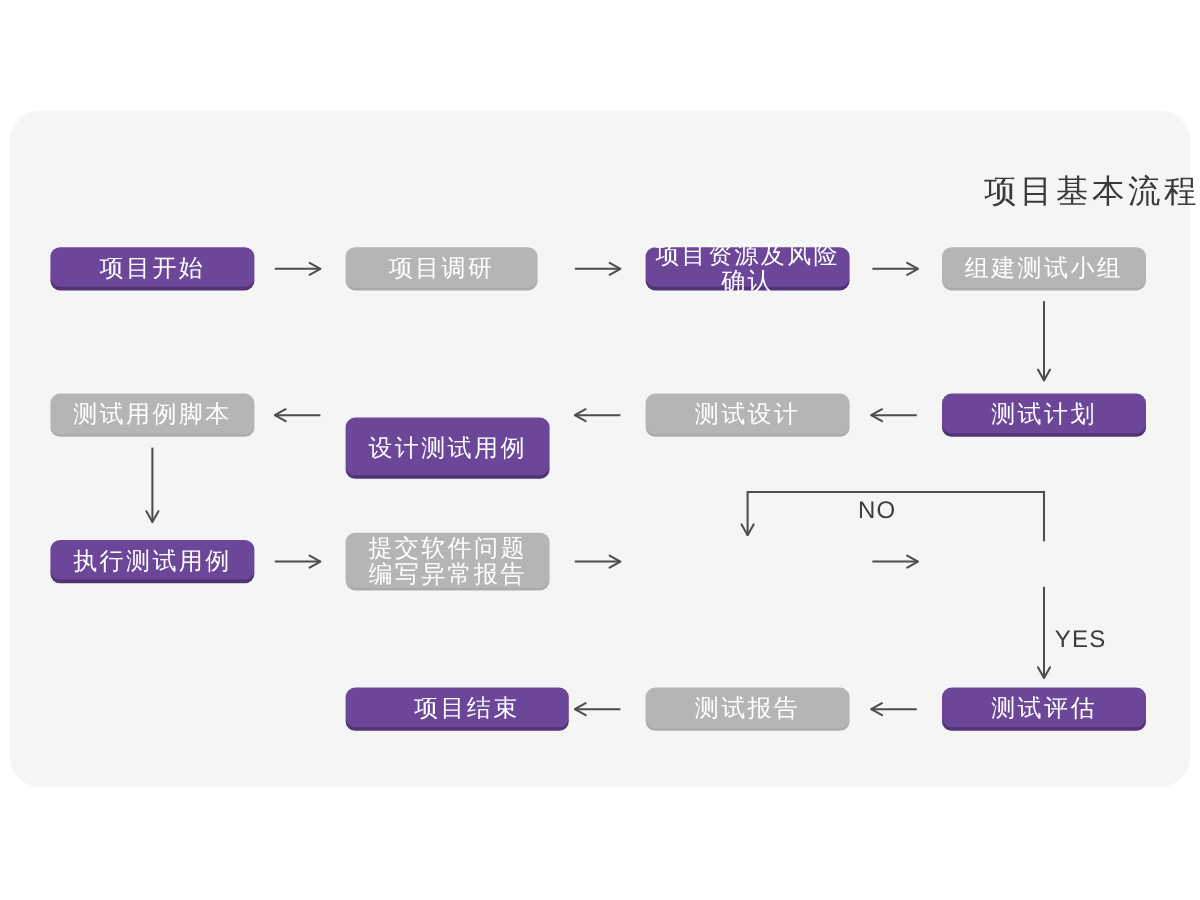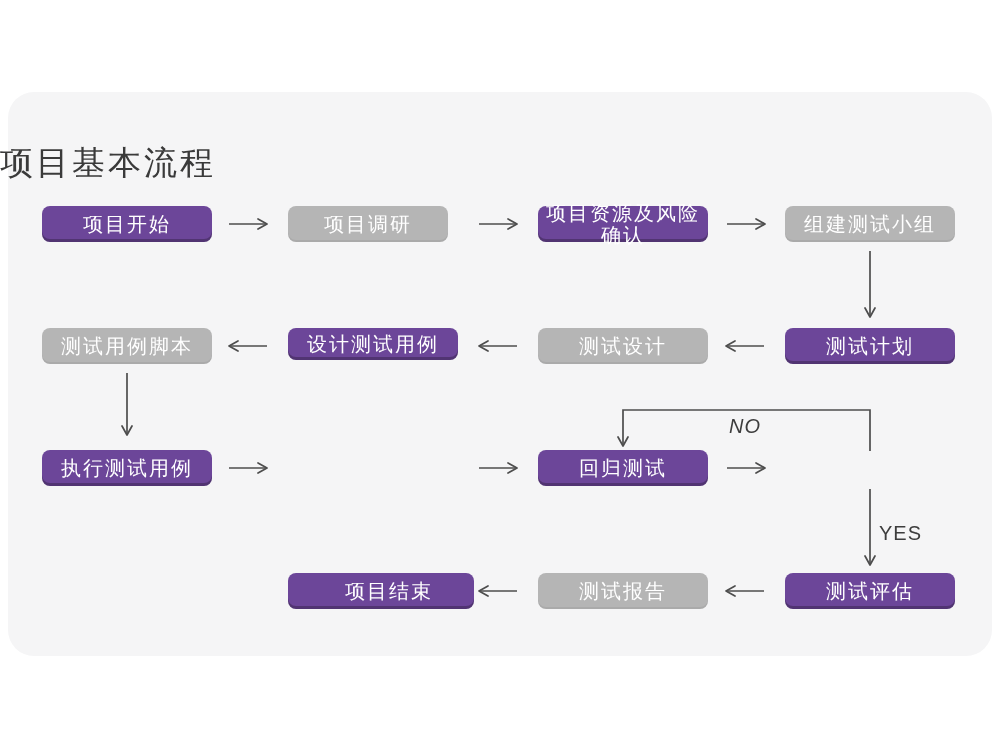--- a/index.html
+++ b/index.html
@@ -18,22 +18,22 @@
     width: 984px;
     height: 564px;
     background: #f5f5f6;
     border-radius: 26px;
   }
   .title {
     position: absolute;
     left: 0;
     top: 141px;
     width: 1000px;
-    text-align: left;
-    font-size: 33px;
+    text-align: right;
+    font-size: 27px;
     letter-spacing: 3px;
     color: #3a3a3a;
     z-index: 3;
   }
   svg.arrows {
     position: absolute;
     left: 0;
     top: 0;
     z-index: 1;
   }
@@ -63,22 +63,21 @@
     position: absolute;
     z-index: 2;
     font-size: 20px;
     letter-spacing: 1px;
     color: #3d3d3d;
   }
   .edge-label.no {
     left: 715px;
     top: 415px;
     width: 60px;
-    text-align: center;
-    font-style: italic;
+    text-align: left;
   }
   .edge-label.yes {
     left: 879px;
     top: 522px;
     text-align: center;
   }
 </style>
 </head>
 <body>
 
@@ -120,26 +119,27 @@
       <line x1="517" y1="591" x2="479" y2="591" marker-end="url(#arrowhead)"></line>
     </g>
   </svg>
 
   <div class="node purple" style="left:42px;  top:206px; width:170px; height:36px;">项目开始</div>
   <div class="node gray" style="left:288px; top:206px; width:160px; height:36px;">项目调研</div>
   <div class="node purple" style="left:538px; top:206px; width:170px; height:36px;">项目资源及风险确认</div>
   <div class="node gray" style="left:785px; top:206px; width:170px; height:36px;">组建测试小组</div>
 
   <div class="node gray" style="left:42px;  top:328px; width:170px; height:36px;">测试用例脚本</div>
-  <div class="node purple" style="left:288px; top:328px; width:170px; height:32px;">设计测试用例</div>
+  <div class="node purple" style="left:288px; top:348px; width:170px; height:51px;">设计测试用例</div>
   <div class="node gray" style="left:538px; top:328px; width:170px; height:36px;">测试设计</div>
   <div class="node purple" style="left:785px; top:328px; width:170px; height:36px;">测试计划</div>
 
   <div class="node purple" style="left:42px;  top:450px; width:170px; height:36px;">执行测试用例</div>
-  <div class="node purple" style="left:538px; top:450px; width:170px; height:36px;">回归测试</div>
+  <div class="node gray" style="left:288px; top:444px; width:170px; height:48px;">提交软件问题
+编写异常报告</div>
 
   <div class="node purple" style="left:288px; top:573px; width:170px; height:36px;padding-left:16px;">项目结束</div>
   <div class="node gray" style="left:538px; top:573px; width:170px; height:36px;">测试报告</div>
   <div class="node purple" style="left:785px; top:573px; width:170px; height:36px;">测试评估</div>
 
   <span class="edge-label no">NO</span>
   <span class="edge-label yes">YES</span>
 
 </div>
 

